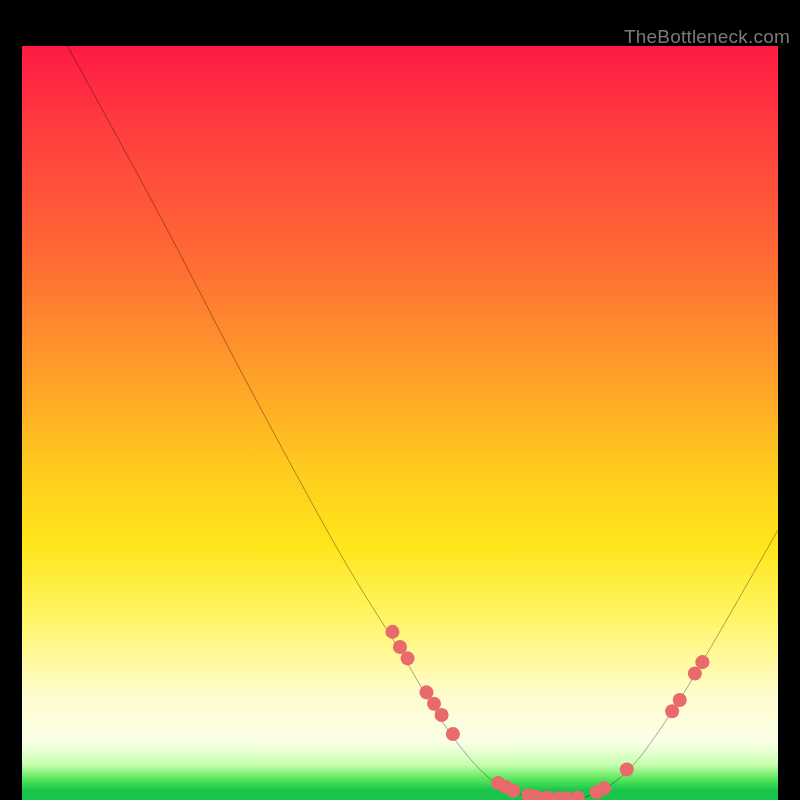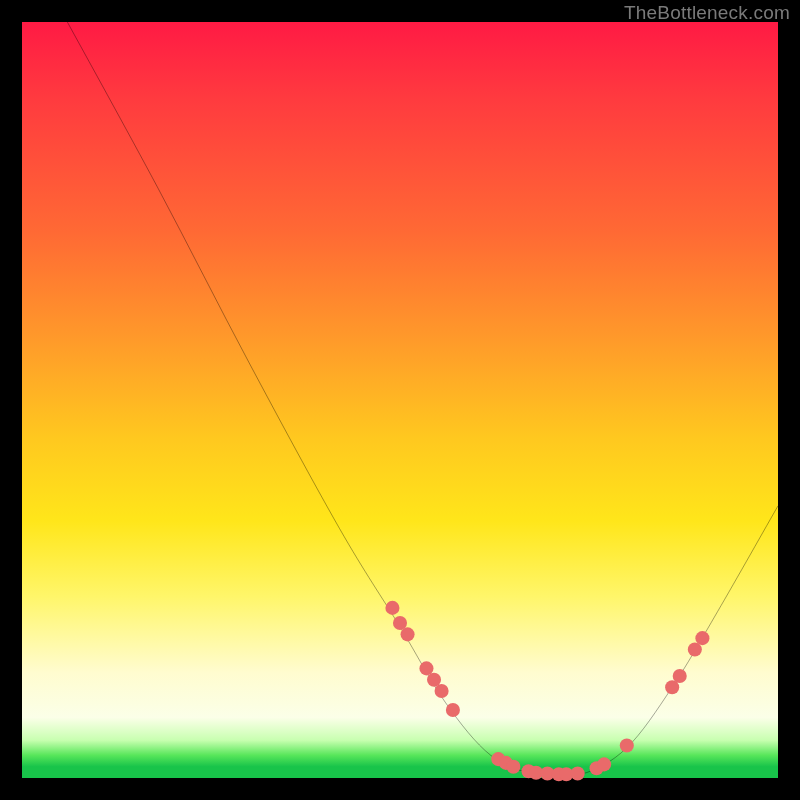--- a/index.html
+++ b/index.html
@@ -1,17 +1,17 @@
 <!DOCTYPE html>
 <html><head>
 <meta charset="utf-8">
 <style>
   * { margin: 0; padding: 0; box-sizing: border-box; }
   html, body { width: 800px; height: 800px; background: #000; overflow: hidden; font-family: Arial, Helvetica, sans-serif; }
-  .frame { position: relative; width: 800px; height: 644px; background: #000; }
+  .frame { position: relative; width: 800px; height: 644px; background: #000; margin-top: 24px; }
 
   
   .plot {
     position: absolute;
     left: 22px;
     top: 22px;
     width: 756px;
     height: 756px;
     
     background: linear-gradient(to bottom,

